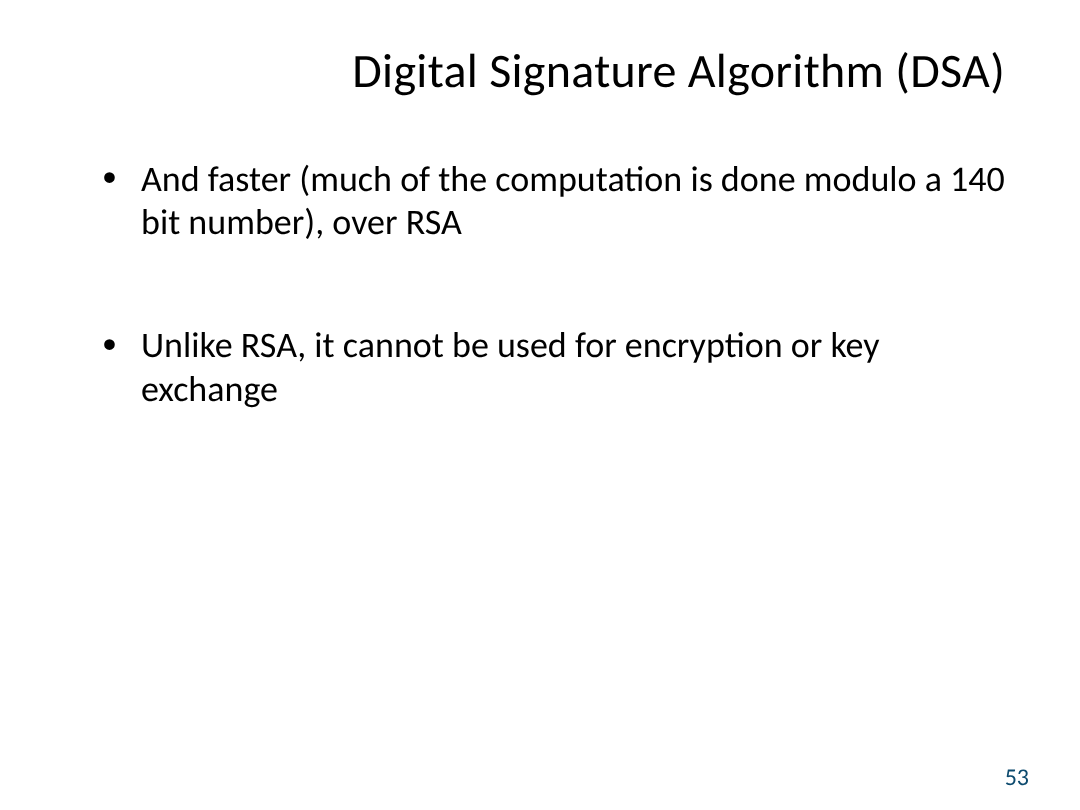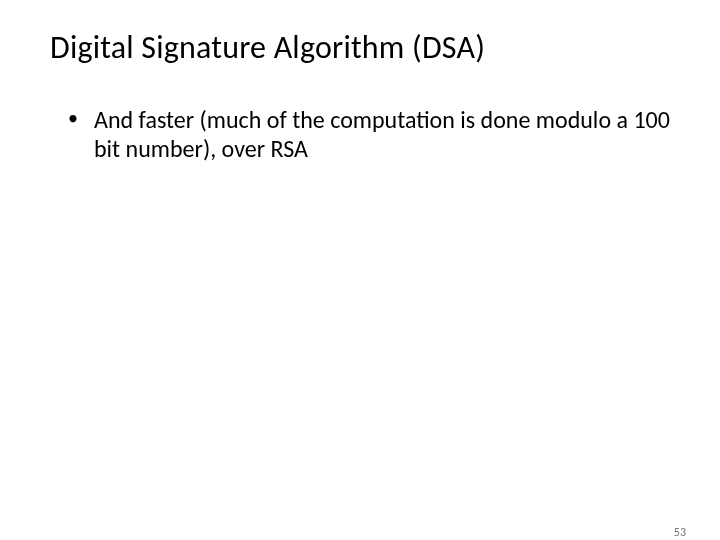--- a/index.html
+++ b/index.html
@@ -18,21 +18,21 @@
     }
     .slide {
       width: 100%;
       height: 100%;
       padding: 28px 50px 20px 50px;
       position: relative;
     }
     .title {
       font-size: 32px;
       font-weight: 400;
-      text-align: left;
+      text-align: right;
       margin-bottom: 38px;
       letter-spacing: 0.2px;
     }
     .bullets {
       list-style: none;
       padding-left: 18px;
     }
     .bullets li {
       font-size: 24px;
       line-height: 1.22;
@@ -43,28 +43,29 @@
     .bullets li::before {
       content: "•";
       position: absolute;
       left: 0;
       top: 0;
       font-size: 20px;
       line-height: 1.3;
     }
     .page-number {
       position: absolute;
-      bottom: 1px;
+      bottom: 12px;
       right: 34px;
-      font-size: 12px;
-      color: #737373;
+      font-size: 16px;
+      color: #0c4a6e;
     }
   </style>
 </head>
 <body>
 
 <div class="slide">
   <h1 class="title">Digital Signature Algorithm (DSA)</h1>
   <ul class="bullets">
-    <li>And faster (much of the computation is done modulo a 100 bit number), over RSA</li>
+    <li>And faster (much of the computation is done modulo a 140 bit number), over RSA</li>
+    <li>Unlike RSA, it cannot be used for encryption or key exchange</li>
   </ul>
   <div class="page-number">53</div>
 </div>
 
 </body></html>

